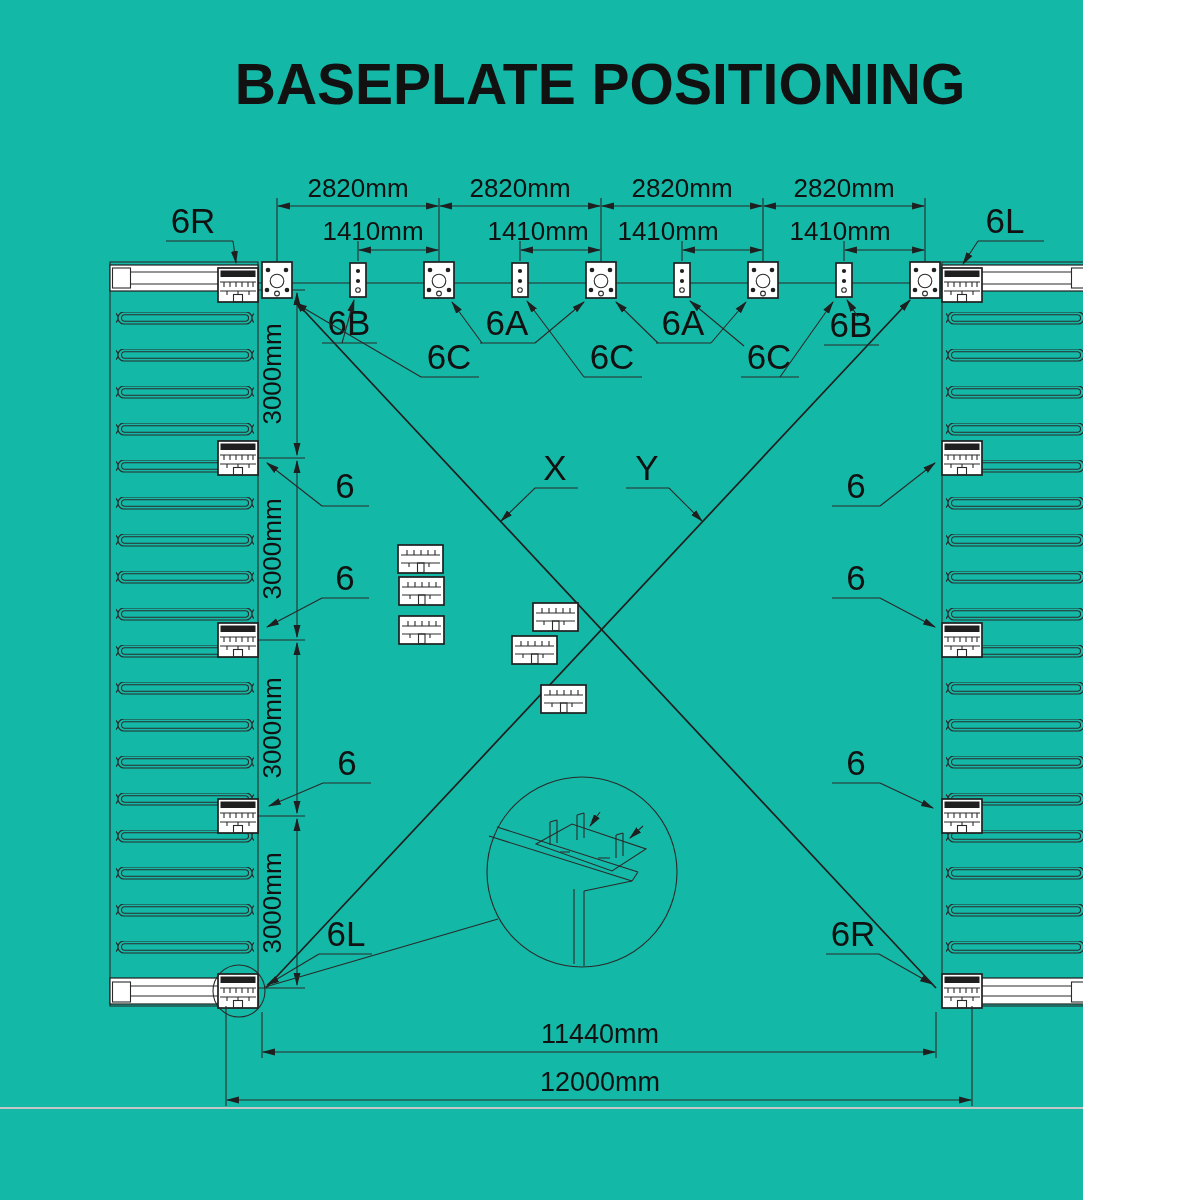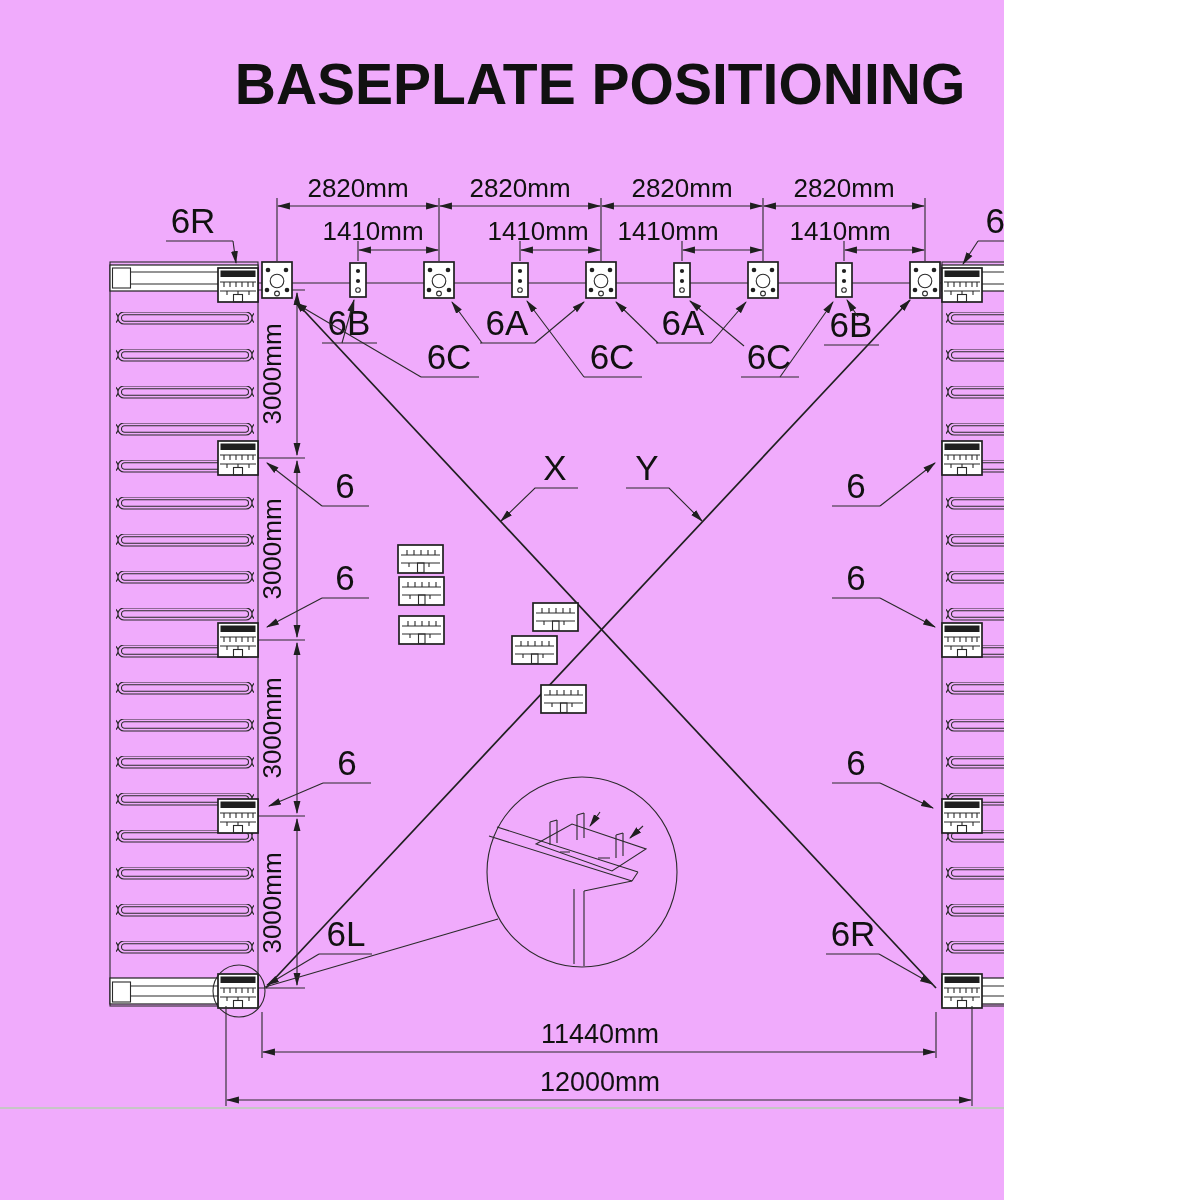--- a/index.html
+++ b/index.html
@@ -1,16 +1,16 @@
 <!DOCTYPE html>
 <html><head>
 <meta charset="utf-8">
 <style>
   html,body{margin:0;padding:0;background:#fff;}
-  #stage{position:relative;width:1004px;height:1200px;background:#f0abfc;overflow:hidden;
+  #stage{position:relative;width:1083px;height:1200px;background:#14b8a6;overflow:hidden;
          font-family:"Liberation Sans", sans-serif;}
   svg{position:absolute;left:0;top:0;}
   .ln{stroke:#1f1f1f;stroke-width:1.7;fill:none;}
   .thin{stroke:#2a2a2a;stroke-width:1.1;fill:none;}
   .wfill{fill:#ffffff;stroke:#1f1f1f;stroke-width:1.7;}
   .dark{fill:#1f1f1f;stroke:none;}
   .dot{fill:#1f1f1f;stroke:none;}
   .faint{stroke:#c6c6c6;stroke-width:2;fill:none;}
   text{fill:#111;}
   .ttl{font-size:57px;font-weight:bold;letter-spacing:0px;}

